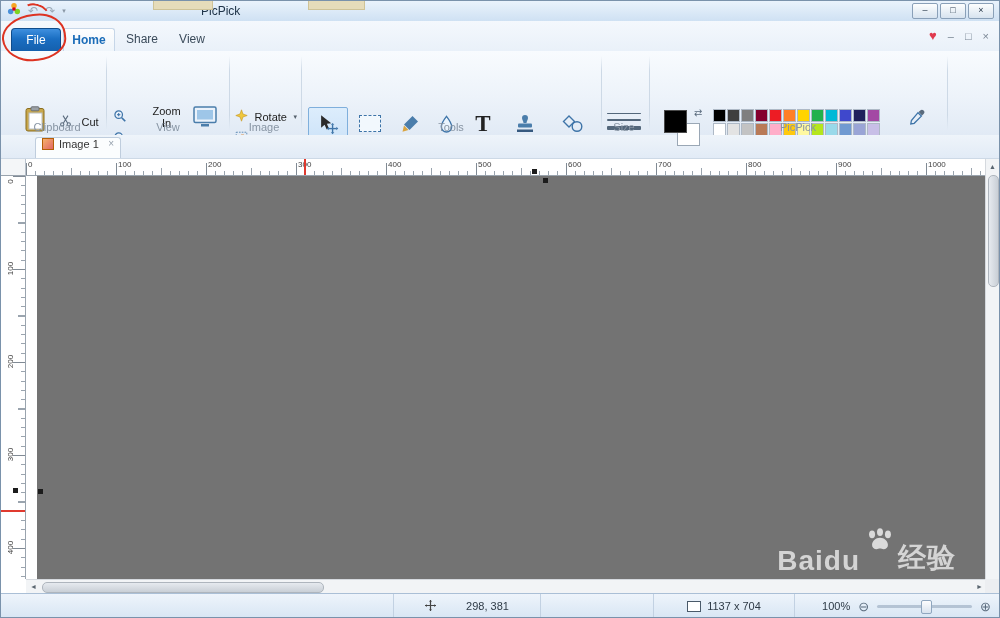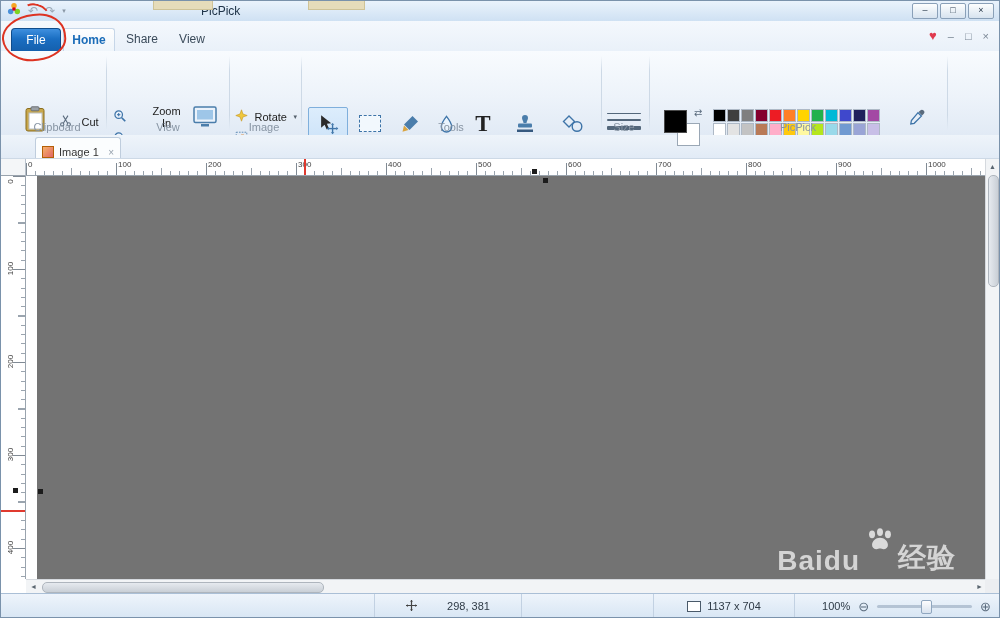--- a/index.html
+++ b/index.html
@@ -76,21 +76,21 @@
   .mini-fgbg .a{position:absolute;left:0;top:0;width:7px;height:7px;background:#000;}
   .mini-fgbg .b{position:absolute;left:5px;top:5px;width:7px;height:7px;background:#fff;border:1px solid #9aa7b5;}
 
   .palette{position:absolute;left:712px;top:58px;display:grid;grid-template-columns:repeat(12,14px);grid-auto-rows:14px;}
   .swatch{width:11px;height:11px;border:1px solid #aeb9c6;}
   #dropper{position:absolute;left:908px;top:58px;}
   #wheel{position:absolute;left:904px;top:87px;display:flex;align-items:center;gap:4px;}
 
   
   .doctabs{position:absolute;left:0;top:134px;right:0;height:23px;background:linear-gradient(#eef4fa,#e2ebf6);border-bottom:1px solid #cdd9e6;}
-  .dtab{position:absolute;left:34px;top:2px;width:72px;height:20px;background:#fbfdfe;border:1px solid #bfcddd;border-bottom:none;border-radius:3px 3px 0 0;display:flex;align-items:flex-end;gap:5px;padding:0 6px;font-size:11px;color:#333;}
+  .dtab{position:absolute;left:34px;top:2px;width:72px;height:20px;background:#fbfdfe;border:1px solid #bfcddd;border-bottom:none;border-radius:3px 3px 0 0;display:flex;align-items:flex-start;gap:5px;padding:0 6px;font-size:11px;color:#333;}
   .doc-icon{width:10px;height:10px;background:linear-gradient(135deg,#f6b26b,#e06666);border:1px solid #b45f06;flex:none;}
   .dtab .close{color:#96a1ad;font-size:10px;margin-left:auto;}
 
   
   .corner{position:absolute;left:0;top:158px;width:25px;height:17px;background:#f4f6f8;border-right:1px solid #b9c2cc;border-bottom:1px solid #9aa4ae;box-sizing:border-box;}
   .hruler{position:absolute;left:25px;top:158px;width:961px;height:17px;background:#fff;border-bottom:1px solid #9aa4ae;box-sizing:border-box;overflow:hidden;}
   .hruler .t10{position:absolute;bottom:0;left:0;right:0;height:4px;background:repeating-linear-gradient(to right,#9aa4ae 0 1px,transparent 1px 9px);}
   .hruler .t50{position:absolute;bottom:0;left:0;right:0;height:7px;background:repeating-linear-gradient(to right,#9aa4ae 0 1px,transparent 1px 45px);}
   .hruler .t100{position:absolute;bottom:0;left:0;right:0;height:12px;background:repeating-linear-gradient(to right,#808a94 0 1px,transparent 1px 90px);}
   .rl-h{position:absolute;top:1px;font-size:8px;color:#444;}
@@ -117,21 +117,21 @@
   .vscroll{position:absolute;right:0;top:158px;width:14px;height:434px;background:#f2f4f6;border-left:1px solid #d5d9de;box-sizing:border-box;}
   .hscroll{position:absolute;left:25px;top:578px;width:961px;height:14px;background:#f2f4f6;border-top:1px solid #d5d9de;box-sizing:border-box;}
   .sarrow{position:absolute;font-size:7px;color:#5a6670;width:13px;height:13px;text-align:center;line-height:13px;}
   .vthumb{position:absolute;left:2px;width:9px;top:16px;height:110px;background:linear-gradient(to right,#e6eaef,#c9cfd6);border:1px solid #aeb5bd;border-radius:5px;}
   .hthumb{position:absolute;top:2px;height:9px;left:16px;width:280px;background:linear-gradient(#e6eaef,#c9cfd6);border:1px solid #aeb5bd;border-radius:5px;}
   .scorner{position:absolute;right:0;top:578px;width:14px;height:14px;background:#eceef1;}
 
   
   .statusbar{position:absolute;left:0;top:592px;right:0;height:24px;background:linear-gradient(#eef4fb,#d8e6f4);border-top:1px solid #aabfd6;font-size:11px;color:#2e3a46;}
   .st-box{position:absolute;top:0;height:100%;display:flex;align-items:center;justify-content:center;gap:6px;border-left:1px solid #c2d1e2;border-right:1px solid #c2d1e2;}
-  #st-pos{left:373px;width:146px;gap:30px;}
+  #st-pos{left:392px;width:146px;gap:30px;}
   #st-size{left:652px;width:140px;}
   .st-sizeicon{width:12px;height:9px;border:1px solid #4a5a6a;background:#fff;}
   .st-zoom{position:absolute;right:8px;top:0;height:100%;display:flex;align-items:center;gap:8px;}
   .zbtn{font-size:13px;color:#5a6b7d;line-height:13px;}
   .zoom-track{width:95px;height:3px;background:#b4c3d4;border-radius:2px;position:relative;}
   .zoom-thumb{position:absolute;left:44px;top:-5px;width:9px;height:12px;background:linear-gradient(#fdfdfe,#d8e2ee);border:1px solid #8fa6bf;border-radius:2px;}
 </style>
 </head>
 <body>
 

